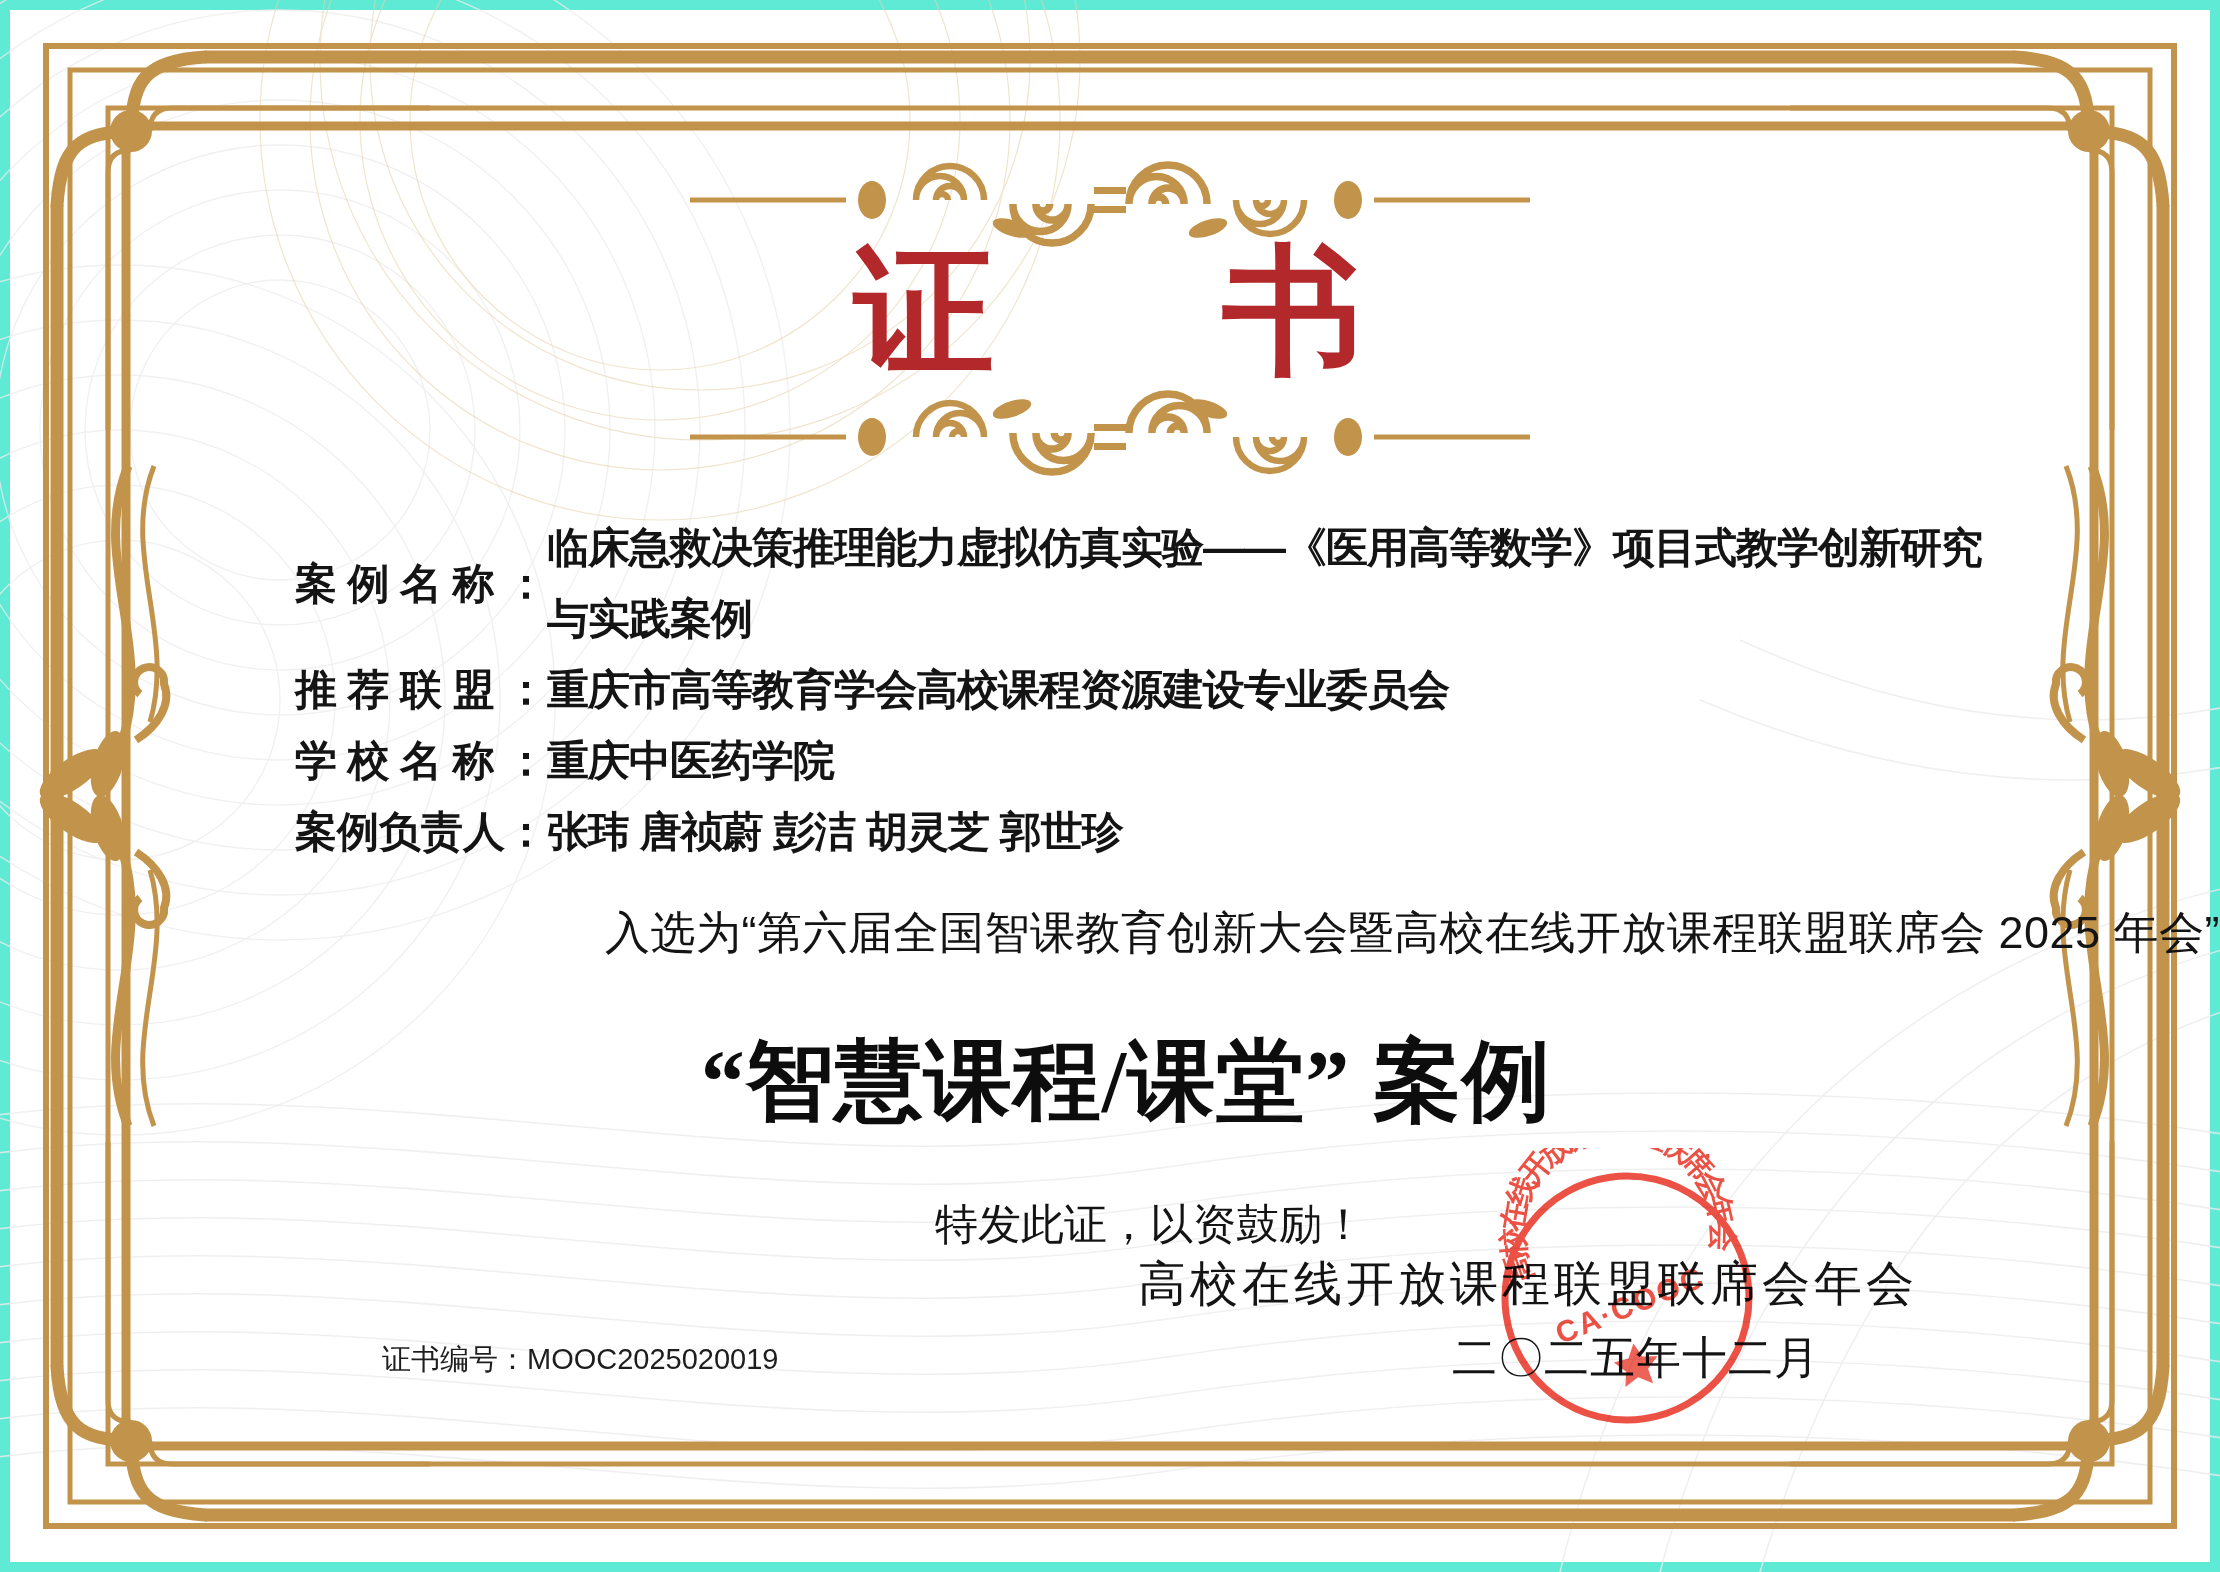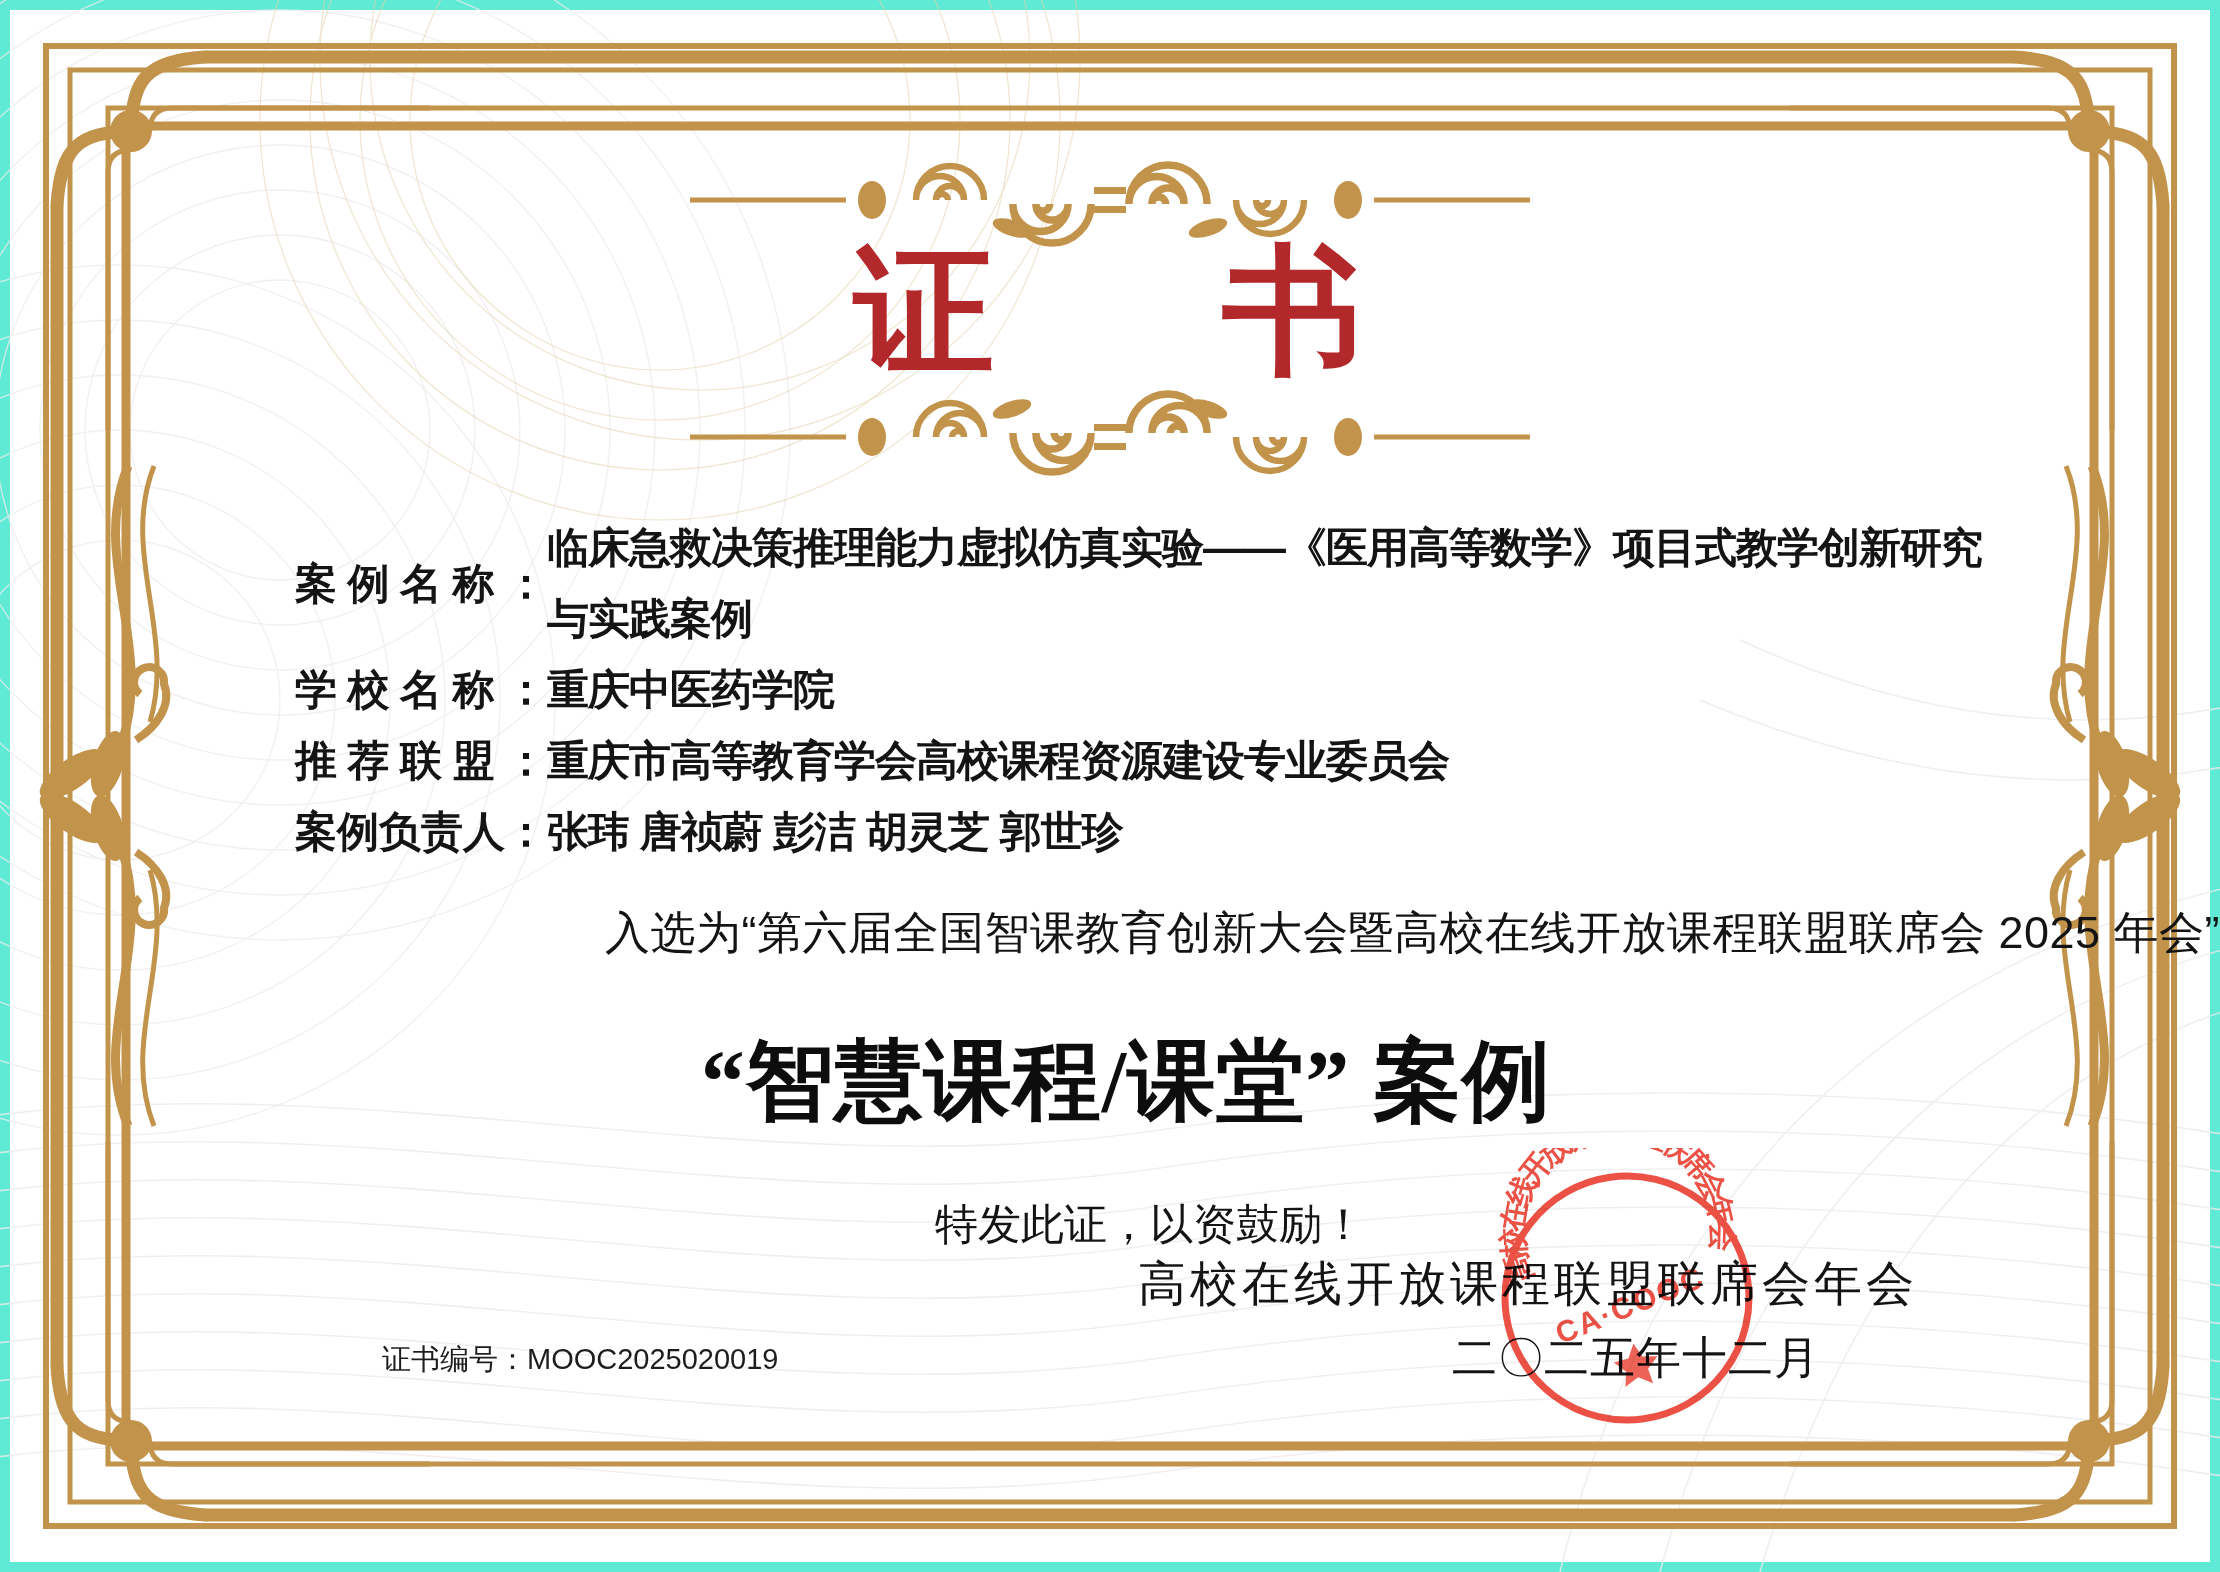--- a/index.html
+++ b/index.html
@@ -145,26 +145,26 @@
   </svg>
 
   <div class="title">证 书</div>
 
   <div class="fields">
     <div class="frow">
       <div class="flabel">案例名称：</div>
       <div class="fvalue">临床急救决策推理能力虚拟仿真实验——《医用高等数学》项目式教学创新研究与实践案例</div>
     </div>
     <div class="frow">
+      <div class="flabel">推荐联盟：</div>
+      <div class="fvalue">重庆市高等教育学会高校课程资源建设专业委员会</div>
+    </div>
+    <div class="frow">
       <div class="flabel">学校名称：</div>
       <div class="fvalue">重庆中医药学院</div>
-    </div>
-    <div class="frow">
-      <div class="flabel">推荐联盟：</div>
-      <div class="fvalue">重庆市高等教育学会高校课程资源建设专业委员会</div>
     </div>
     <div class="frow">
       <div class="flabel">案例负责人：</div>
       <div class="fvalue">张玮 唐祯蔚 彭洁 胡灵芝 郭世珍</div>
     </div>
   </div>
 
   <div class="selection">入选为“第六届全国智课教育创新大会暨高校在线开放课程联盟联席会 2025 年会”</div>
   <div class="award">“智慧课程/课堂” 案例</div>
   <div class="issue-line">特发此证，以资鼓励！</div>

